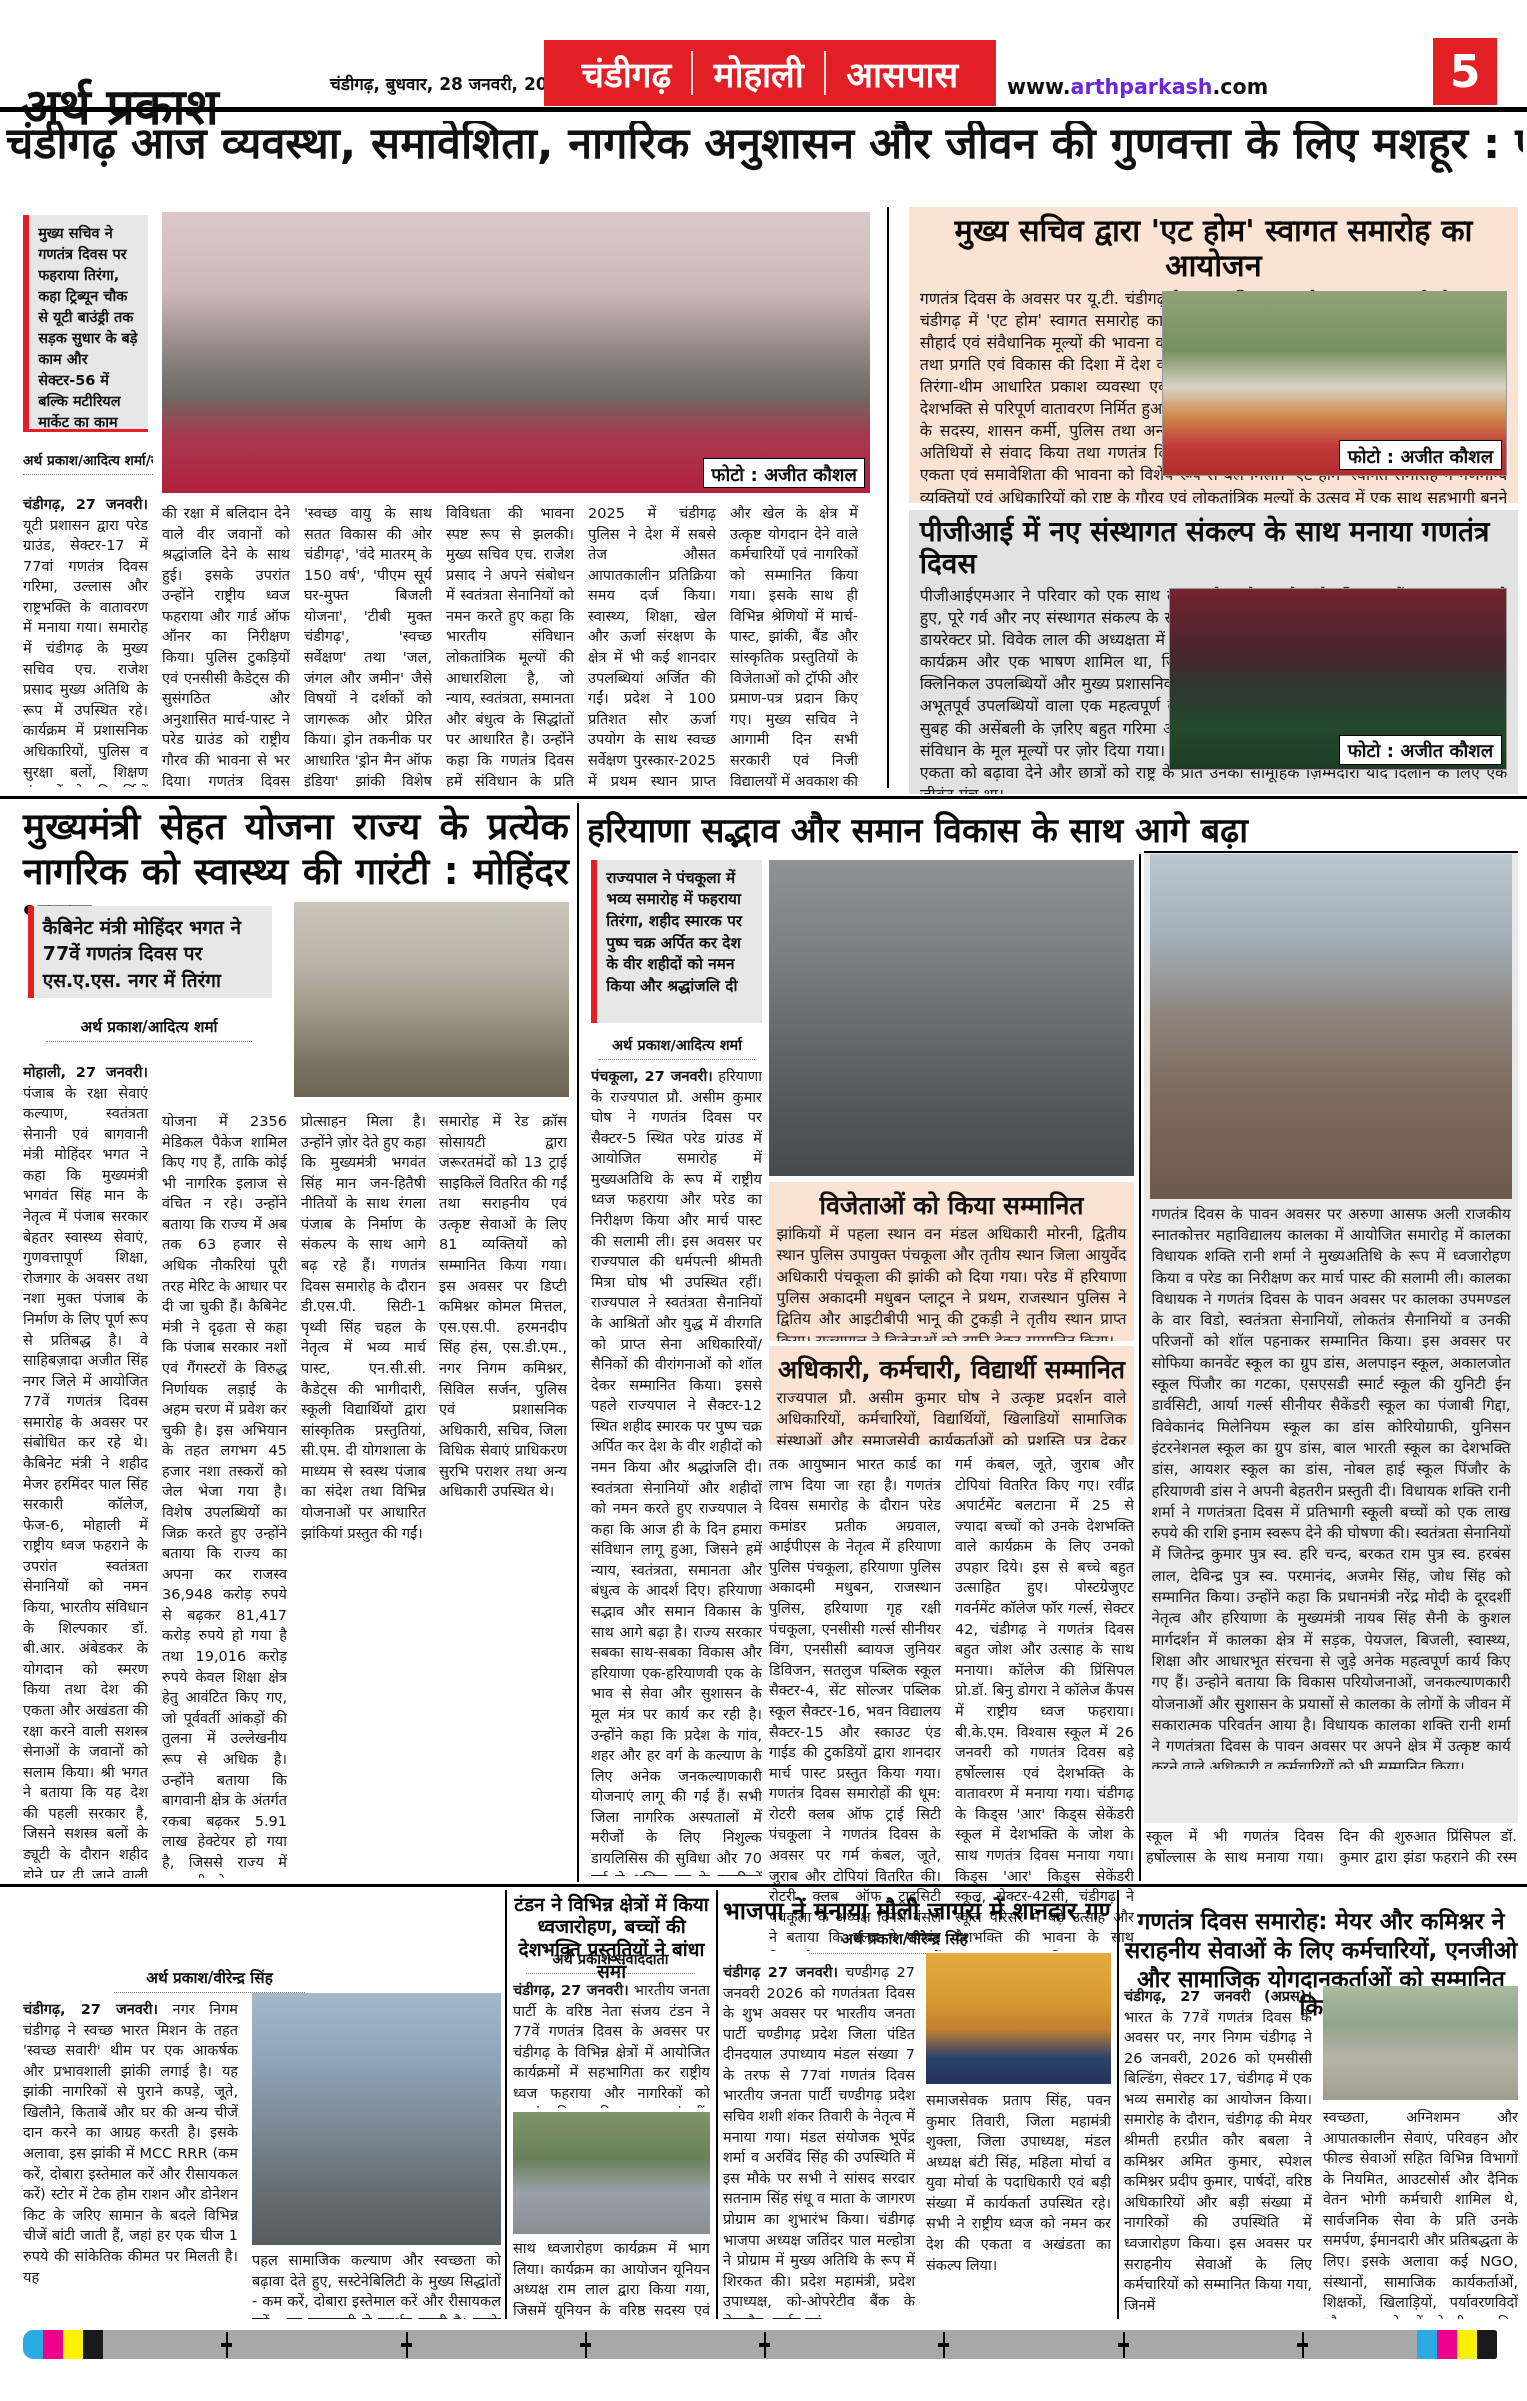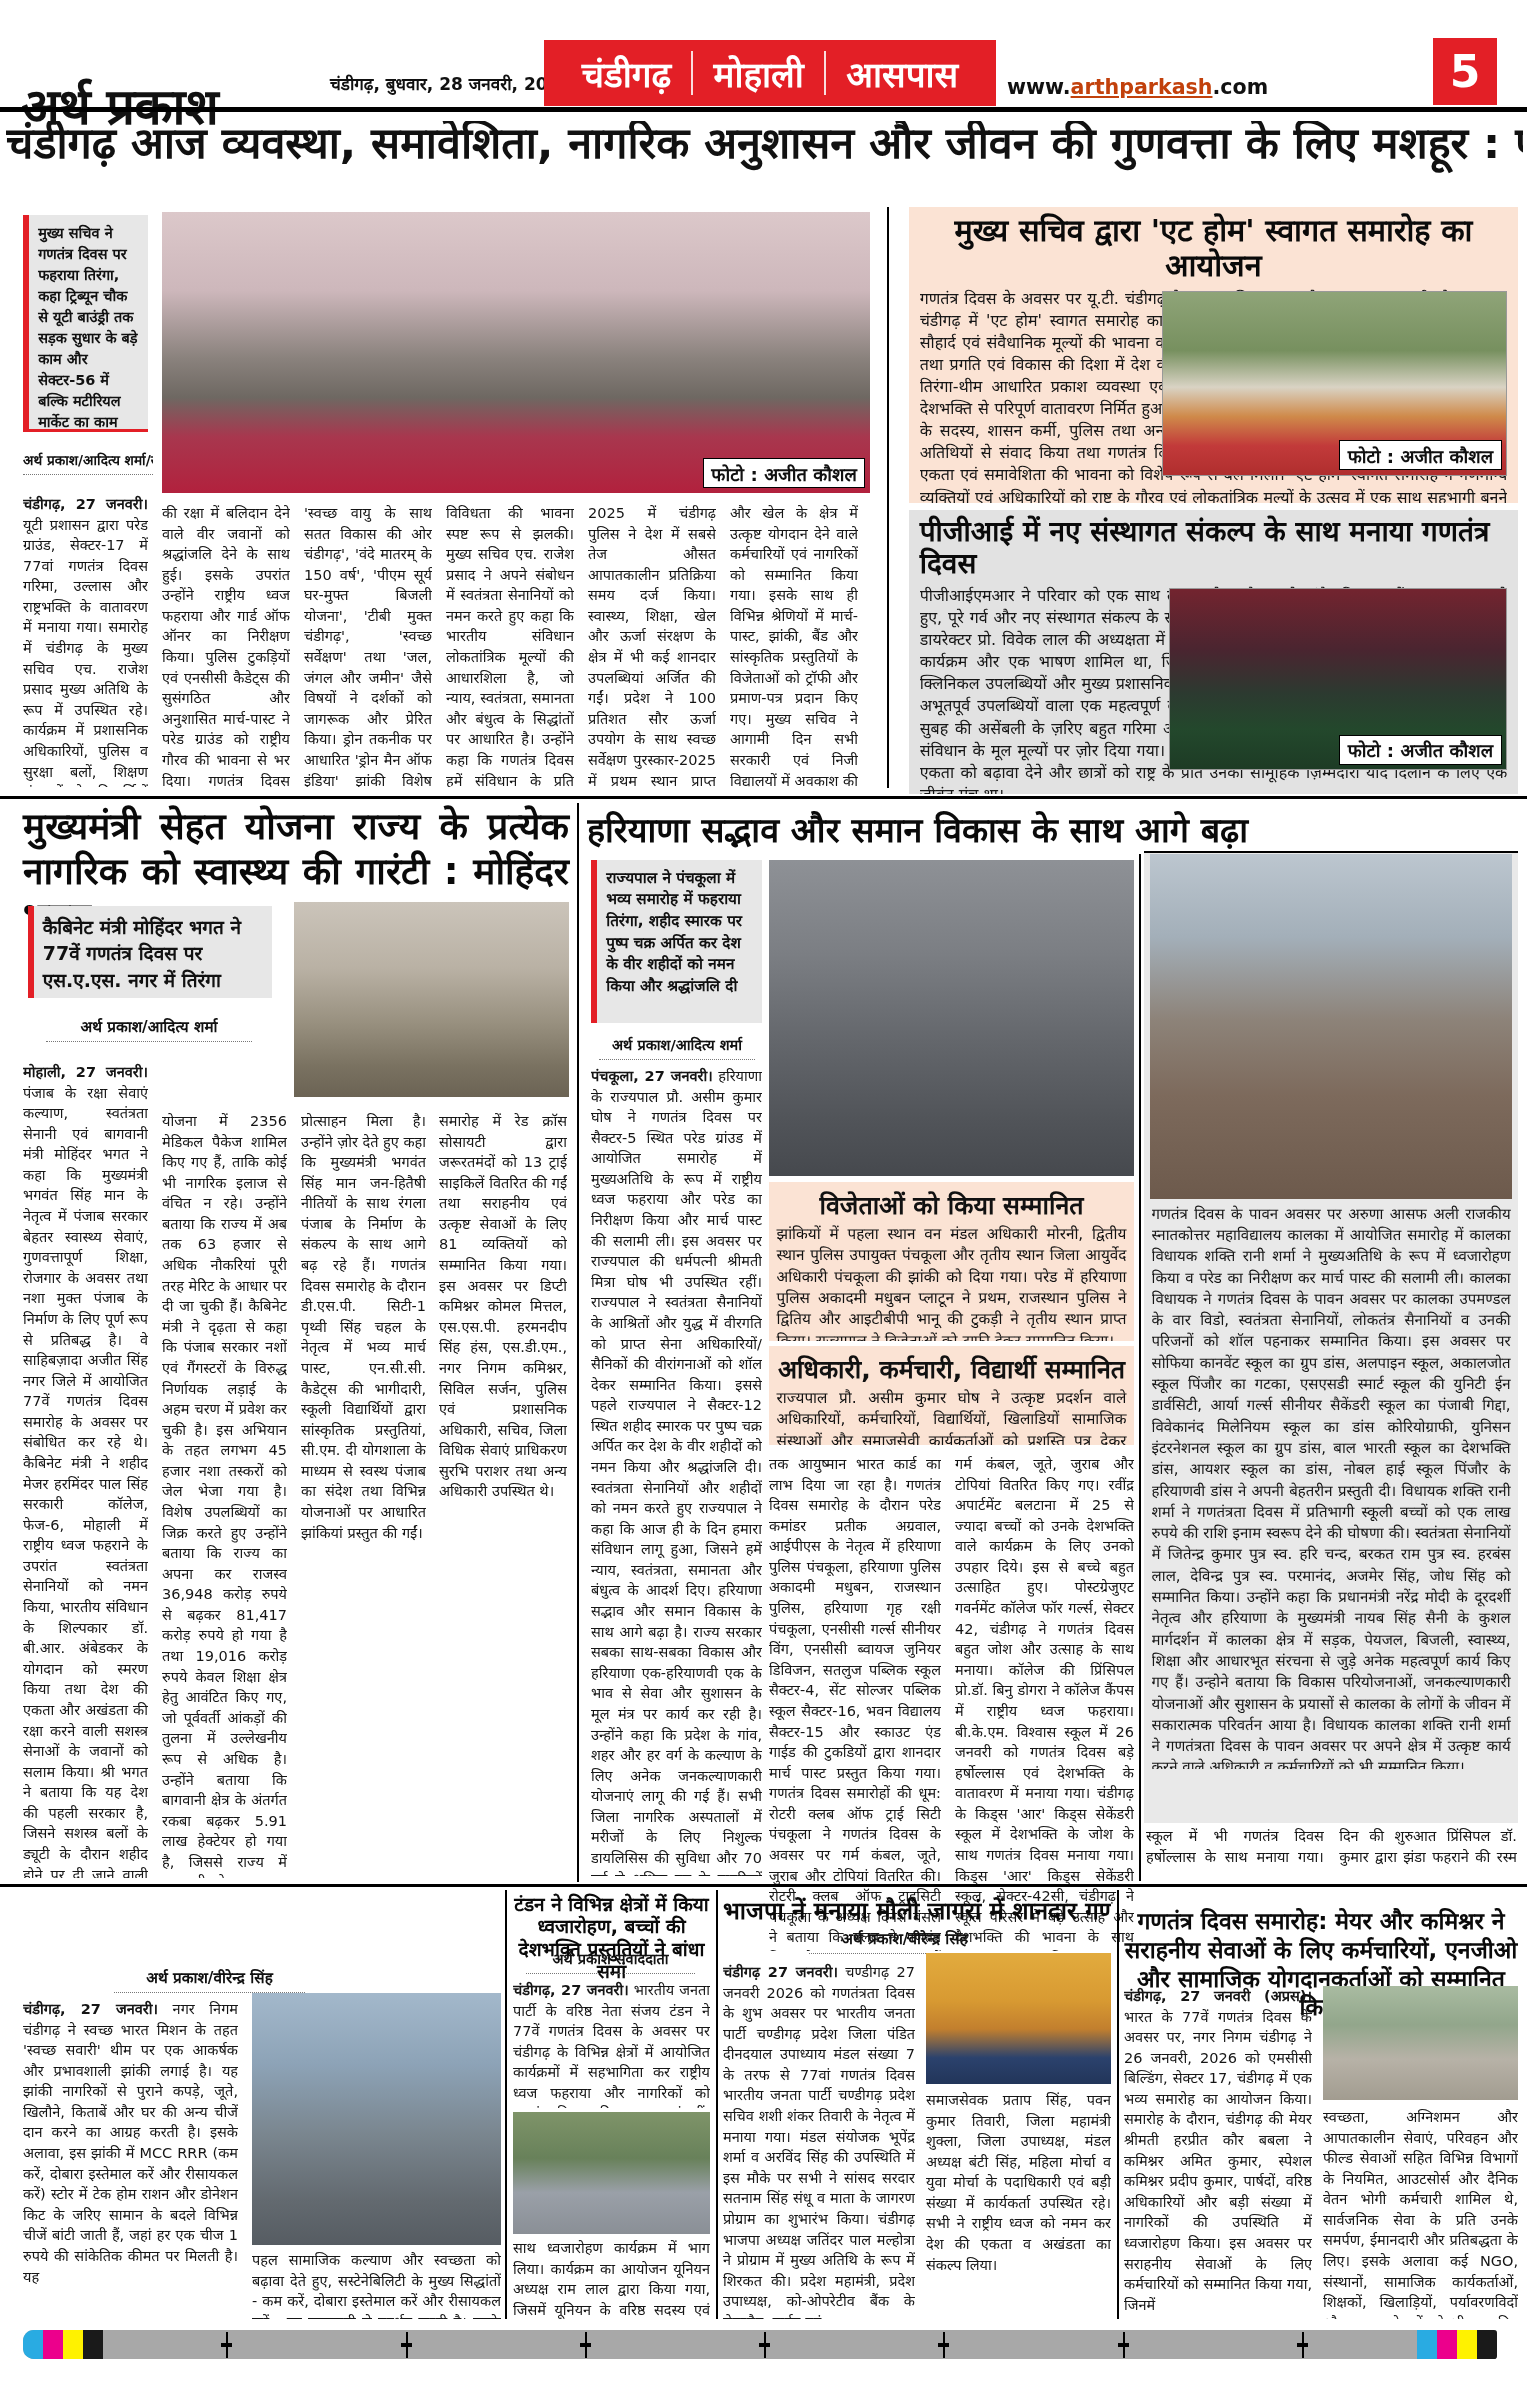--- a/index.html
+++ b/index.html
@@ -8,21 +8,21 @@
   .abs{position:absolute;box-sizing:border-box;}
   .hrule{position:absolute;background:#000;}
   .vrule{position:absolute;background:#000;width:1.5px;}
   
   .logo{font-size:50px;font-weight:800;letter-spacing:-0.8px;}
   .dateline-top{font-size:17px;font-weight:700;}
   .redband{background:#e31f26;color:#fff;display:flex;align-items:center;justify-content:center;gap:0;}
   .redband span.tab{font-size:35px;font-weight:800;padding:0 20px;}
   .redband .sep{width:2.3px;height:44px;background:#fff;opacity:.85;}
   .siteurl{font-size:20.6px;font-weight:700;color:#111;}
-  .siteurl .brand{color:#c2410c;text-decoration:underline;}
+  .siteurl .brand{color:#6d28d9;}
   .pagenum{background:#e31f26;color:#fff;font-size:44px;font-weight:800;display:flex;align-items:center;justify-content:center;}
   
   .h-main{font-size:43px;font-weight:800;line-height:1.05;white-space:nowrap;overflow:hidden;}
   .headline{font-weight:800;color:#0a0a0a;}
   
   .kicker{background:#e7e7e7;border-left:6.1px solid #e31f26;padding:7.6px 7.6px 6.1px 9.2px;
           font-weight:700;overflow:hidden;}
   .byline{font-weight:700;border-bottom:1.5px dotted #777;padding-bottom:4.6px;overflow:hidden;white-space:nowrap;}
   
   .bodycol{font-size:14.5px;line-height:1.42;text-align:justify;overflow:hidden;color:#151515;}

